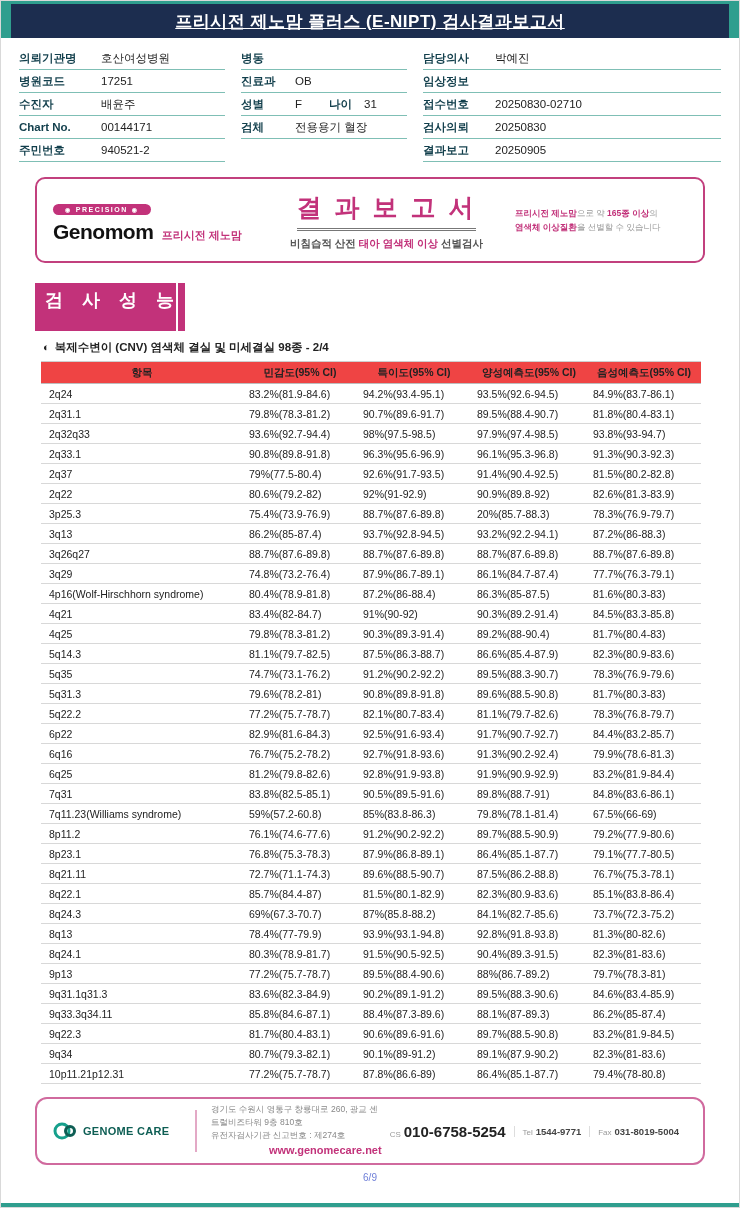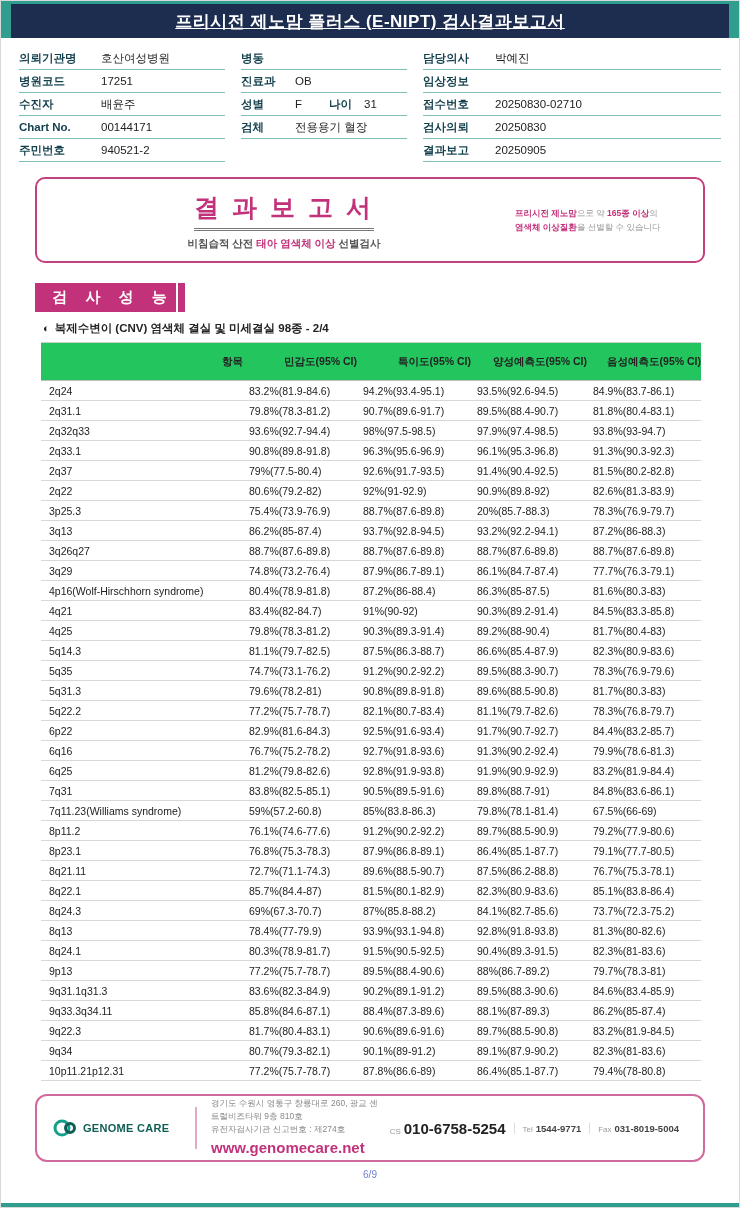--- a/index.html
+++ b/index.html
@@ -48,52 +48,52 @@
     border-bottom:3px double #777; padding-bottom:4px;
   }
   .report-sub { margin-top:6px; font-size:10.5px; color:#555; font-weight:bold; }
   .promo { width:172px; font-size:8.5px; color:#999; line-height:1.6; }
   .hl { color:#c2327a; font-weight:bold; }
 
   
   .section-label {
     position:relative; margin:20px 34px 0 34px; width:150px;
     background:#c2327a; color:#fff; text-align:center;
-    font-weight:bold; font-size:15px; letter-spacing:7px; padding:5px 0 5px 6px;
+    font-weight:bold; font-size:18px; letter-spacing:7px; padding:5px 0 19px 6px;
   }
   .section-label::after {
     content:""; position:absolute; right:7px; top:0; bottom:0; width:2px; background:#fff;
   }
   .subtitle-row { margin:9px 40px 0 42px; font-size:11.5px; font-weight:bold; color:#222; }
   .subtitle-icon { margin-right:5px; font-size:11px; }
 
   
   .perf-table {
     border-collapse:collapse; margin:6px 40px 0 40px; width:660px; table-layout:fixed;
   }
   .perf-table th {
-    background:#22c55e; font-size:10.5px; font-weight:bold; color:#222; height:38px;
-    border-top:1px solid #cfcfcf; border-bottom:1px solid #bdbdbd; text-align:right;
+    background:#ef4444; font-size:10.5px; font-weight:bold; color:#222; height:22px;
+    border-top:1px solid #cfcfcf; border-bottom:1px solid #bdbdbd; text-align:center;
   }
   .perf-table td {
     font-size:10.5px; color:#222; height:20px; border-bottom:1px solid #d8d8d8;
     padding:0 4px 0 6px; text-align:left; white-space:nowrap; overflow:hidden;
   }
   .perf-table td:first-child { padding-left:8px; }
 
   
   .footer {
     margin:13px 34px 0 34px; border:2px solid #d06a9e; border-radius:12px;
     height:68px; display:flex; align-items:center; padding:0 16px;
   }
   .f-logo { display:flex; align-items:center; gap:6px; width:138px; }
   .f-name { color:#0e5e54; font-weight:bold; font-size:11px; letter-spacing:.3px; }
   .f-divider { width:2px; height:42px; background:#e3a9c6; margin:0 14px 0 4px; }
   .f-address { flex:1; font-size:8.5px; color:#888; line-height:1.55; }
-  .f-web { color:#c2327a; font-weight:bold; font-size:15px; }
+  .f-web { color:#c2327a; font-weight:bold; font-size:11px;text-align:right; }
   .f-contacts { display:flex; align-items:center; font-size:8px; color:#999; }
   .f-contact { padding:0 8px; }
   .f-contact + .f-contact { border-left:1px solid #ddd; }
   .f-contact b { color:#444; font-size:9.5px; margin-left:3px; font-weight:bold; }
   .f-contact.cs b { font-size:15px; color:#222; }
 
   .page-number { text-align:center; margin-top:7px; font-size:10px; color:#6f7fd8; }
   .bottom-bar { position:absolute; left:0; right:0; bottom:0; height:4px; background:#2f9e8e; }
 </style>
 </head>
@@ -166,20 +166,27 @@
         <span class="pvalue">20250830</span>
       </div>
       <div class="prow">
         <span class="plabel">결과보고</span>
         <span class="pvalue">20250905</span>
       </div>
     </div>
 </div>
 
 <div class="result-box">
+  <div class="logo-block">
+    <span class="badge">PRECISION</span>
+    <div class="brand-line">
+      <span class="brand">Genomom</span>
+      <span class="brand-kr">프리시전 제노맘</span>
+    </div>
+  </div>
   <div class="title-block">
     <div class="report-title">결 과 보 고 서</div>
     <div class="report-sub"><span>비침습적 산전 </span><span class="hl">태아 염색체 이상</span><span> 선별검사</span></div>
   </div>
   <div class="promo">
     <div><span class="hl">프리시전 제노맘</span><span>으로 약 </span><span class="hl">165종 이상</span><span>의</span></div>
     <div><span class="hl">염색체 이상질환</span><span>을 선별할 수 있습니다</span></div>
   </div>
 </div>
 

